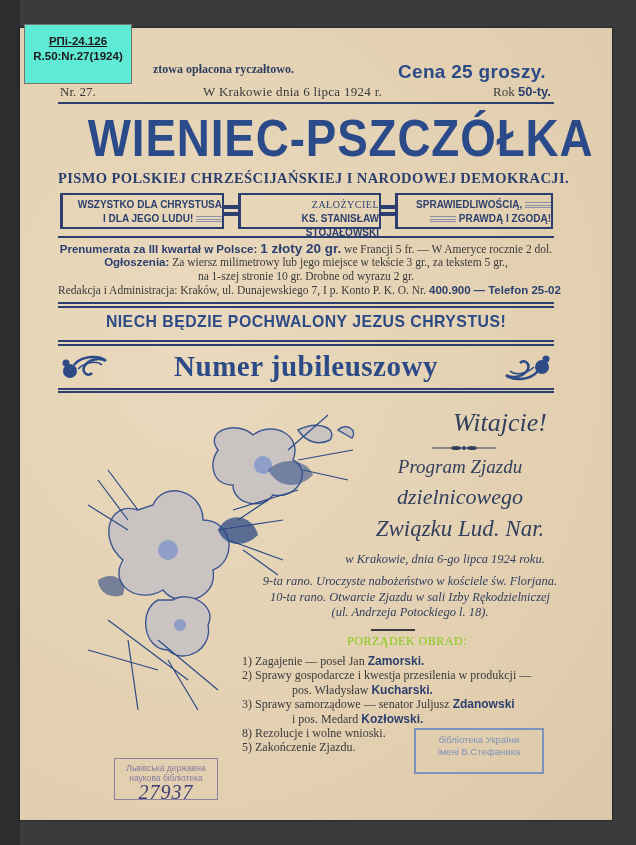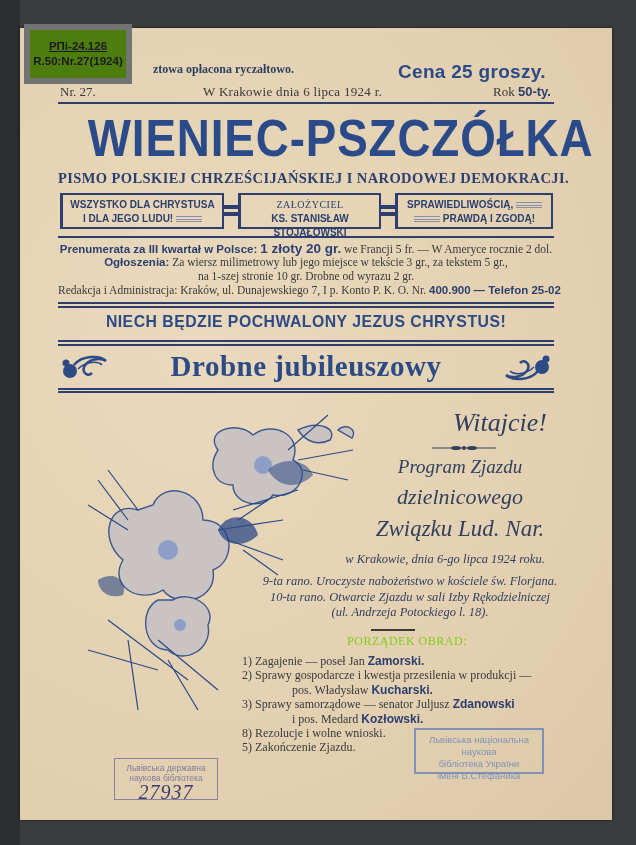--- a/index.html
+++ b/index.html
@@ -2,40 +2,40 @@
 <html><head>
 <meta charset="utf-8">
 <style>
   html, body { margin:0; padding:0; }
   body { width:636px; height:845px; background:#3a3b3d; position:relative; overflow:hidden;
          font-family:"Liberation Serif", serif; color:#2a3f6e; }
   .backing { position:absolute; left:0; top:0; width:20px; height:845px; background:#2c2d2f; }
   .page { position:absolute; left:20px; top:28px; width:592px; height:792px;
           background:#e6d5b8; background-image: radial-gradient(ellipse at 30% 40%, #ead9bd 0%, #e2cfb0 70%, #dcc8a8 100%);
           box-shadow: 0 0 2px #111; }
-  .label { position:absolute; left:24px; top:24px; width:108px; height:60px; background:#4d7c0f;
-           border:6px solid #737373; font-family:"Liberation Sans", sans-serif; font-weight:bold;
+  .label { position:absolute; left:24px; top:24px; width:108px; height:60px; background:#5eead4;
+           border:1px solid #737373; font-family:"Liberation Sans", sans-serif; font-weight:bold;
            font-size:11.5px; color:#1b1b1b; text-align:center; line-height:15px; padding-top:9px; box-sizing:border-box; }
   .label .l1 { text-decoration:underline; }
   .abs { position:absolute; }
 
   .topnote { left:133px; top:62px; font-size:12px; font-weight:bold; color:#2f3f5f;padding-left:20px; }
   .price { left:398px; top:61px; font-family:"Liberation Sans", sans-serif; font-weight:bold; font-size:19px; color:#2c4a86; letter-spacing:0.3px; }
   .nr { left:60px; top:84px; font-size:13px; color:#3a3a3a; }
   .place { left:203px; top:84px; font-size:13px; color:#3a3a3a; letter-spacing:0.3px; }
   .rok { left:493px; top:84px; font-size:13px; color:#3a3a3a; }
   .rok b { font-family:"Liberation Sans", sans-serif; color:#2c3f6e; }
   .rule { position:absolute; height:2px; background:#2c3f6e; }
 
   .title { left:58px; top:106px; width:496px; text-align:center; font-family:"Liberation Sans", sans-serif;
            font-weight:bold; font-size:52px; color:#2b4a8a; letter-spacing:1px; transform:scaleX(0.88); transform-origin:center; line-height:64px; white-space:nowrap; }
   .subtitle { left:58px; top:170px; width:496px; text-align:right; font-family:"Liberation Serif", serif; font-weight:bold;
               font-size:14.5px; color:#2b3f6e; letter-spacing:0.4px; white-space:nowrap; }
 
-  .box { position:absolute; border:2px solid #2c3f6e; border-left-width:3px; box-sizing:border-box; text-align:center;
+  .box { position:absolute; border:2px solid #2c3f6e; border-left-width:3px; box-sizing:border-box; text-align:right;
          font-family:"Liberation Sans", sans-serif; font-weight:bold; font-size:10px; color:#2c3f6e; line-height:14px; padding-top:3px; }
   .box .small { font-family:"Liberation Serif", serif; font-weight:normal; font-size:10px; letter-spacing:0.5px; }
   .eq { position:absolute; width:14px; height:12px; }
   .eq i { display:block; height:4px; background:#2c3f6e; margin-bottom:3px; }
   .hatch { display:inline-block; width:26px; height:6px; vertical-align:middle;
            background:repeating-linear-gradient(#8a8fa8 0 1px, transparent 1px 2.5px); }
 
   .info { left:58px; width:496px; text-align:center; font-size:11.5px; color:#3a3a3a; white-space:nowrap; }
   .info b.s { font-family:"Liberation Sans", sans-serif; color:#2c3f6e; }
   .info b.big { font-family:"Liberation Sans", sans-serif; font-size:13.5px; color:#2c3f6e; }
@@ -130,21 +130,21 @@
 <div class="dbl" style="top:302px;"></div>
 <div class="abs slogan">NIECH BĘDZIE POCHWALONY JEZUS CHRYSTUS!</div>
 <div class="dbl" style="top:340px;"></div>
 
 <svg class="orn" style="left:60px;top:353px;" viewBox="0 0 52 30">
   <circle cx="10" cy="18" r="7" fill="#2c4a86"></circle>
     <circle cx="6" cy="10" r="3.5" fill="#2c4a86"></circle>
   <path d="M14 12 C22 2,40 2,46 8 C40 4,28 6,24 14 C22 20,28 24,32 20" stroke="#2c4a86" stroke-width="2.5" fill="none"></path>
   <path d="M18 16 C26 8,38 8,42 12" stroke="#2c4a86" stroke-width="1.5" fill="none"></path>
 </svg>
-<div class="abs jubilee">Drobne jubileuszowy</div>
+<div class="abs jubilee">Numer jubileuszowy</div>
 <svg class="orn" style="left:500px;top:353px;" viewBox="0 0 52 30">
   <circle cx="42" cy="14" r="7" fill="#2c4a86"></circle>
     <circle cx="46" cy="6" r="3.5" fill="#2c4a86"></circle>
   <path d="M38 18 C30 28,12 28,6 22 C12 26,24 24,28 16 C30 10,24 6,20 10" stroke="#2c4a86" stroke-width="2.5" fill="none"></path>
   <path d="M34 14 C26 22,14 22,10 18" stroke="#2c4a86" stroke-width="1.5" fill="none"></path>
 </svg>
 <div class="dbl" style="top:388px;height:5px;"></div>
 
 <svg class="flowers" viewBox="0 0 290 300">
   <g fill="#c9c3c2" stroke="#3e5690" stroke-width="1.4">
@@ -193,21 +193,20 @@
 
 <div class="abs item" style="top:654px;"><span>1) Zagajenie — poseł Jan</span> <b>Zamorski.</b></div>
 <div class="abs item" style="top:668px;"><span>2) Sprawy gospodarcze i kwestja przesilenia w produkcji —</span></div>
 <div class="abs item" style="top:683px;left:292px;"><span>pos. Władysław</span> <b>Kucharski.</b></div>
 <div class="abs item" style="top:697px;"><span>3) Sprawy samorządowe — senator Juljusz</span> <b>Zdanowski</b></div>
 <div class="abs item" style="top:712px;left:292px;"><span>i pos. Medard</span> <b>Kozłowski.</b></div>
 <div class="abs item" style="top:726px;"><span>8) Rezolucje i wolne wnioski.</span></div>
 <div class="abs item" style="top:740px;"><span>5) Zakończenie Zjazdu.</span></div>
 
 <div class="stamp1">
-  <div>Львівська національна наукова</div>
   <div>бібліотека України</div>
   <div>імені В.Стефаника</div>
 </div>
 <div class="stamp2">
   <div>Львівська державна</div>
   <div>наукова бібліотека</div>
   <div class="num">27937</div>
 </div>
 
 </body></html>

